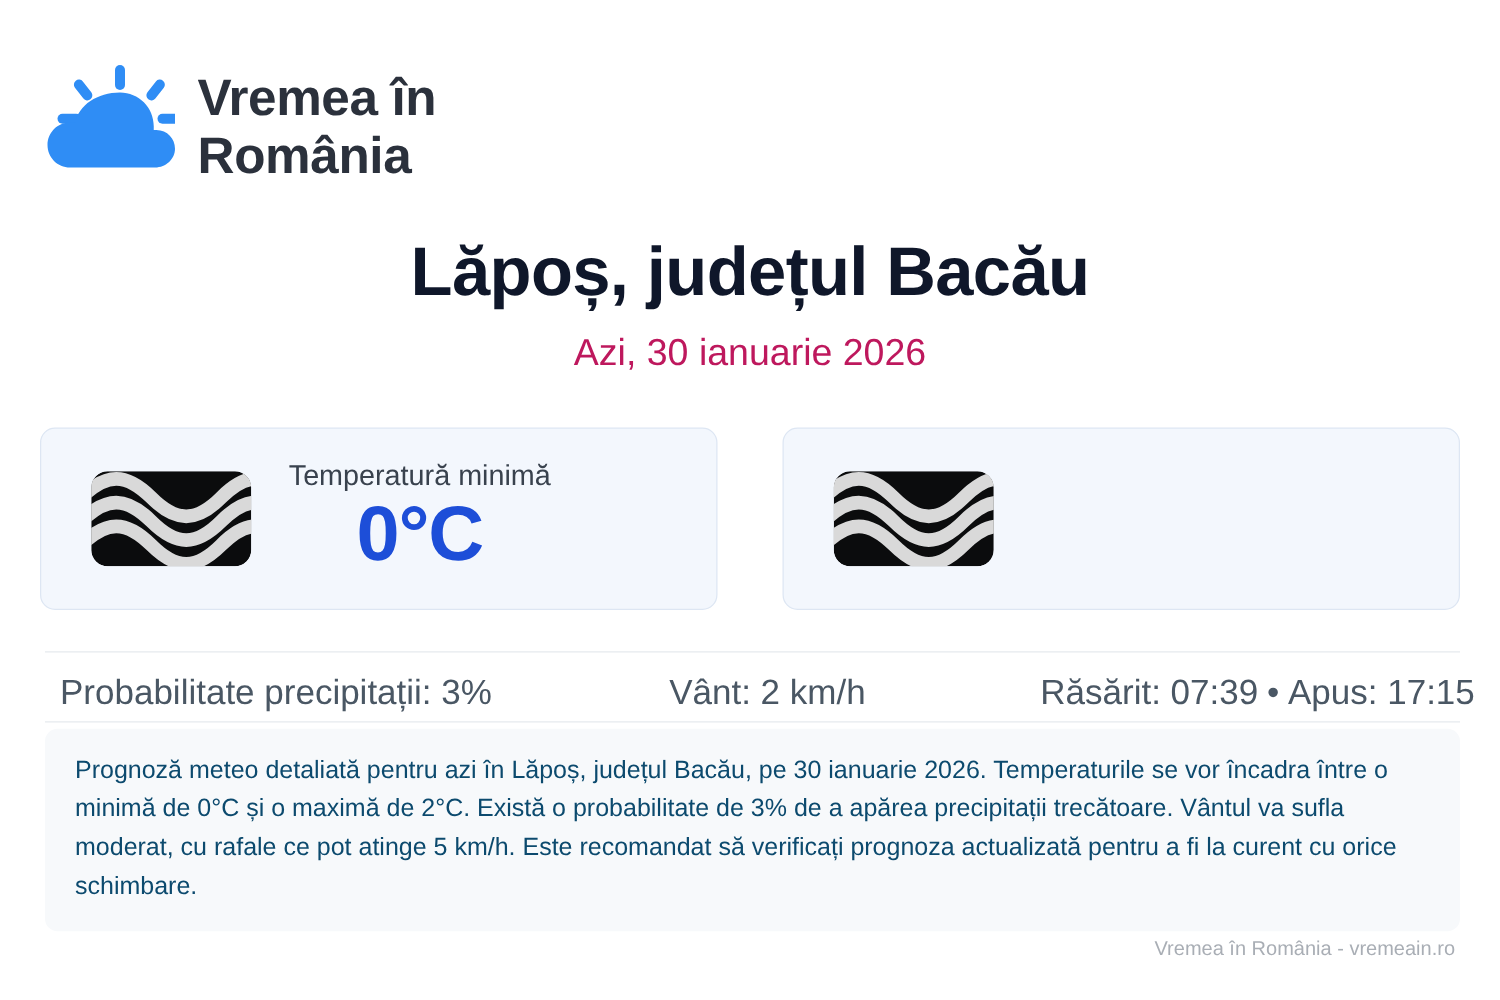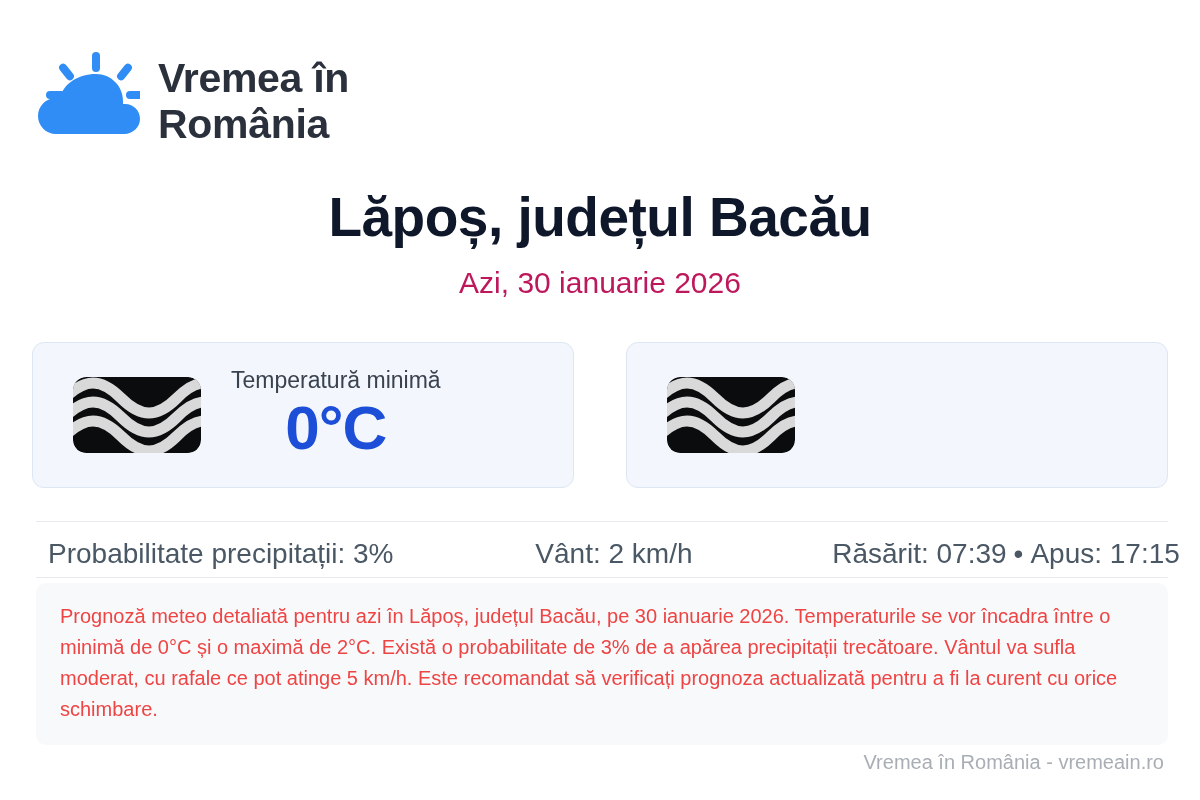--- a/index.html
+++ b/index.html
@@ -147,29 +147,29 @@
     position: absolute;
     left: 36px;
     top: 583px;
     width: 1132px;
     min-height: 136px;
     background: #f7f9fb;
     border-radius: 10px;
     padding: 18px 26px 20px 24px;
     font-size: 20px;
     line-height: 1.55;
-    color: #ef4444;
+    color: #0c4a6e;
   }
 
   
   .footer {
     position: absolute;
     right: 36px;
     top: 751px;
-    font-size: 20px;
+    font-size: 16px;
     color: #a9aeb5;
   }
 </style>
 </head>
 <body>
 
 <div class="page">
 
   <div class="brand">
     <svg class="brand-mark" viewBox="0 0 104 112" aria-hidden="true">

